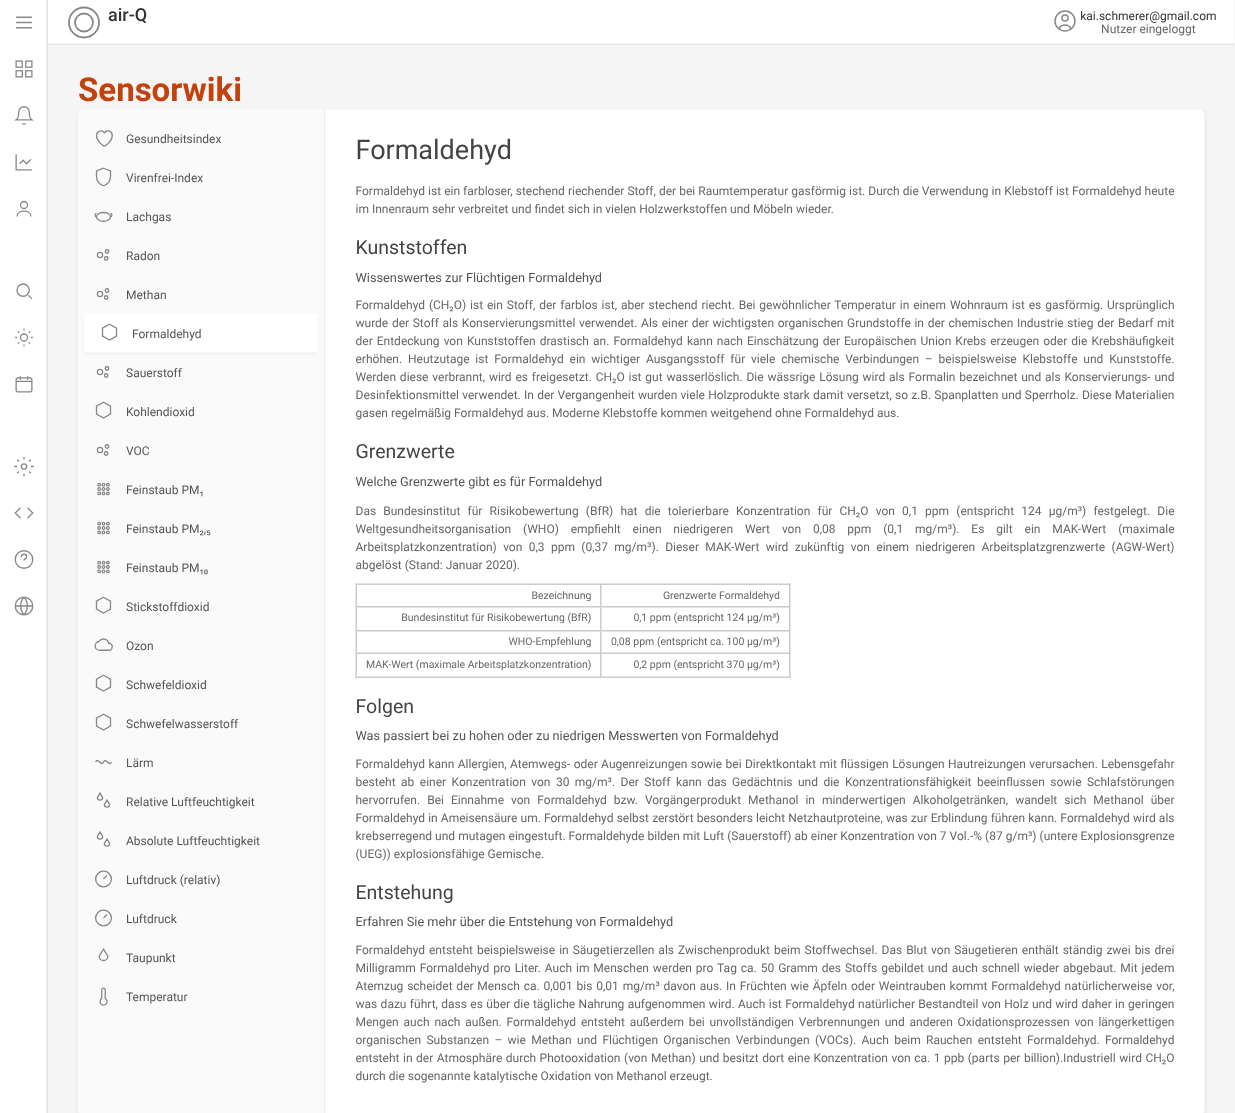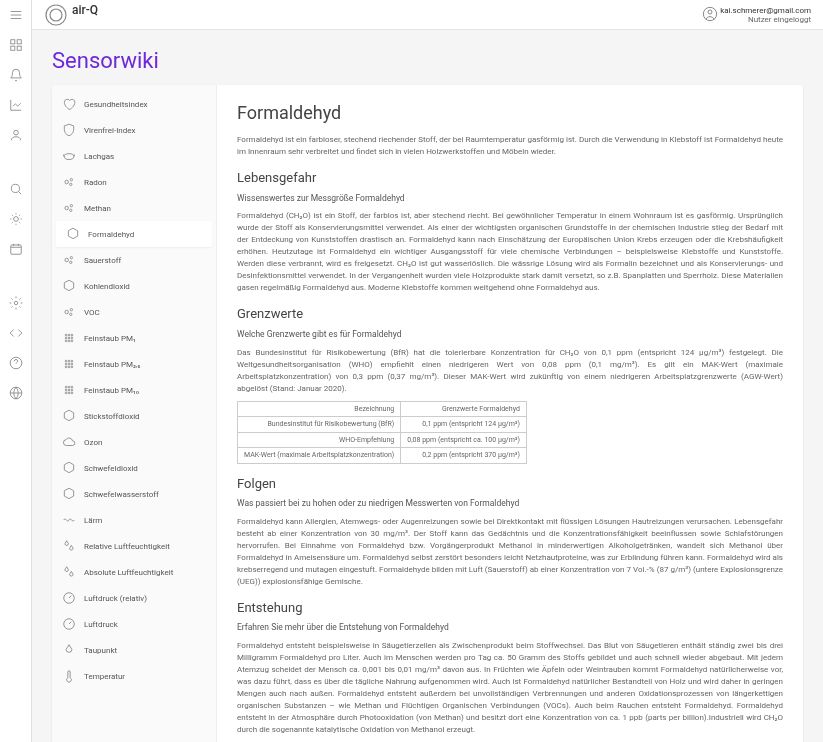--- a/index.html
+++ b/index.html
@@ -6,25 +6,25 @@
 body{font-family:-apple-system,BlinkMacSystemFont,"Segoe UI",Roboto,sans-serif;background:#f0f0f0;width:823px;height:742px;overflow:hidden;font-size:10px;color:#333}
 .app{display:flex;height:742px}
 .leftbar{width:32px;background:#fff;border-right:1px solid #e0e0e0;display:flex;flex-direction:column;align-items:center;padding-top:8px;gap:14px}
 .leftbar svg{width:14px;height:14px;stroke:#888;fill:none;stroke-width:1.5}
 .leftbar .group-gap{height:10px}
 .main{flex:1;display:flex;flex-direction:column;background:#f5f5f5}
 .topbar{height:30px;background:#fff;border-bottom:1px solid #e5e5e5;display:flex;align-items:center;padding:0 12px;gap:8px}
 .logo{display:flex;align-items:flex-start;gap:4px;font-weight:500;font-size:12px;color:#333}
 .logo svg{width:24px;height:24px}
 .spacer{flex:1}
-.user{display:flex;align-items:center;gap:2px;font-size:8px;text-align:right;color:#666}
+.user{display:flex;align-items:center;gap:2px;font-size:8px;text-align:center;color:#666}
 .user .email{display:block;color:#333}
 .avatar-icon svg{width:16px;height:16px;stroke:#888;fill:none;stroke-width:1.5}
 .content{flex:1;overflow:auto;padding:18px 20px}
-.page-title{font-size:22px;font-weight:400;color:#6d28d9;margin-bottom:12px}
+.page-title{font-size:22px;font-weight:700;color:#c2410c;}
 .panel{display:flex;background:#fff;border-radius:4px;box-shadow:0 1px 3px rgba(0,0,0,0.08)}
 .sidenav{width:165px;background:#fafafa;border-right:1px solid #eee;border-radius:4px 0 0 4px;padding:6px 0}
 .sidenav-item{display:flex;align-items:center;gap:8px;padding:6px 10px;font-size:8px;color:#555;cursor:pointer}
 .sidenav-item.active{background:#fff;border-radius:2px;margin:0 4px;box-shadow:0 1px 2px rgba(0,0,0,0.05)}
 .sidenav-item svg{width:14px;height:14px;stroke:#888;fill:none;stroke-width:1.5}
 .article{flex:1;padding:14px 20px;font-size:8px;line-height:1.5;color:#666}
 .article h1{font-size:18px;font-weight:400;color:#444;margin-bottom:8px}
 .article h2{font-size:13px;font-weight:400;color:#444;margin:10px 0 4px}
 .article .sub{font-size:8.5px;color:#555;margin-bottom:6px}
 .article p{margin-bottom:6px;text-align:justify}
@@ -286,22 +286,22 @@
                 <path d="M12 3a2 2 0 00-2 2v10a4 4 0 104 0V5a2 2 0 00-2-2z"></path>
               </svg>
               <span>Temperatur</span>
             </div>
           </div>
 
         <div class="article">
           <h1>Formaldehyd</h1>
           <p>Formaldehyd ist ein farbloser, stechend riechender Stoff, der bei Raumtemperatur gasförmig ist. Durch die Verwendung in Klebstoff ist Formaldehyd heute im Innenraum sehr verbreitet und findet sich in vielen Holzwerkstoffen und Möbeln wieder.</p>
 
-          <h2>Lebensgefahr</h2>
-          <div class="sub">Wissenswertes zur Messgröße Formaldehyd</div>
+          <h2>Kunststoffen</h2>
+          <div class="sub">Wissenswertes zur Flüchtigen Formaldehyd</div>
           <p>Formaldehyd (CH₂O) ist ein Stoff, der farblos ist, aber stechend riecht. Bei gewöhnlicher Temperatur in einem Wohnraum ist es gasförmig. Ursprünglich wurde der Stoff als Konservierungsmittel verwendet. Als einer der wichtigsten organischen Grundstoffe in der chemischen Industrie stieg der Bedarf mit der Entdeckung von Kunststoffen drastisch an. Formaldehyd kann nach Einschätzung der Europäischen Union Krebs erzeugen oder die Krebshäufigkeit erhöhen. Heutzutage ist Formaldehyd ein wichtiger Ausgangsstoff für viele chemische Verbindungen – beispielsweise Klebstoffe und Kunststoffe. Werden diese verbrannt, wird es freigesetzt. CH₂O ist gut wasserlöslich. Die wässrige Lösung wird als Formalin bezeichnet und als Konservierungs- und Desinfektionsmittel verwendet. In der Vergangenheit wurden viele Holzprodukte stark damit versetzt, so z.B. Spanplatten und Sperrholz. Diese Materialien gasen regelmäßig Formaldehyd aus. Moderne Klebstoffe kommen weitgehend ohne Formaldehyd aus.</p>
 
           <h2>Grenzwerte</h2>
           <div class="sub">Welche Grenzwerte gibt es für Formaldehyd</div>
           <p>Das Bundesinstitut für Risikobewertung (BfR) hat die tolerierbare Konzentration für CH₂O von 0,1 ppm (entspricht 124 µg/m³) festgelegt. Die Weltgesundheitsorganisation (WHO) empfiehlt einen niedrigeren Wert von 0,08 ppm (0,1 mg/m³). Es gilt ein MAK-Wert (maximale Arbeitsplatzkonzentration) von 0,3 ppm (0,37 mg/m³). Dieser MAK-Wert wird zukünftig von einem niedrigeren Arbeitsplatzgrenzwerte (AGW-Wert) abgelöst (Stand: Januar 2020).</p>
           <table id="limits-table">
               <tbody>
                 <tr>
                   <th>Bezeichnung</th>
                   <th>Grenzwerte Formaldehyd</th>

